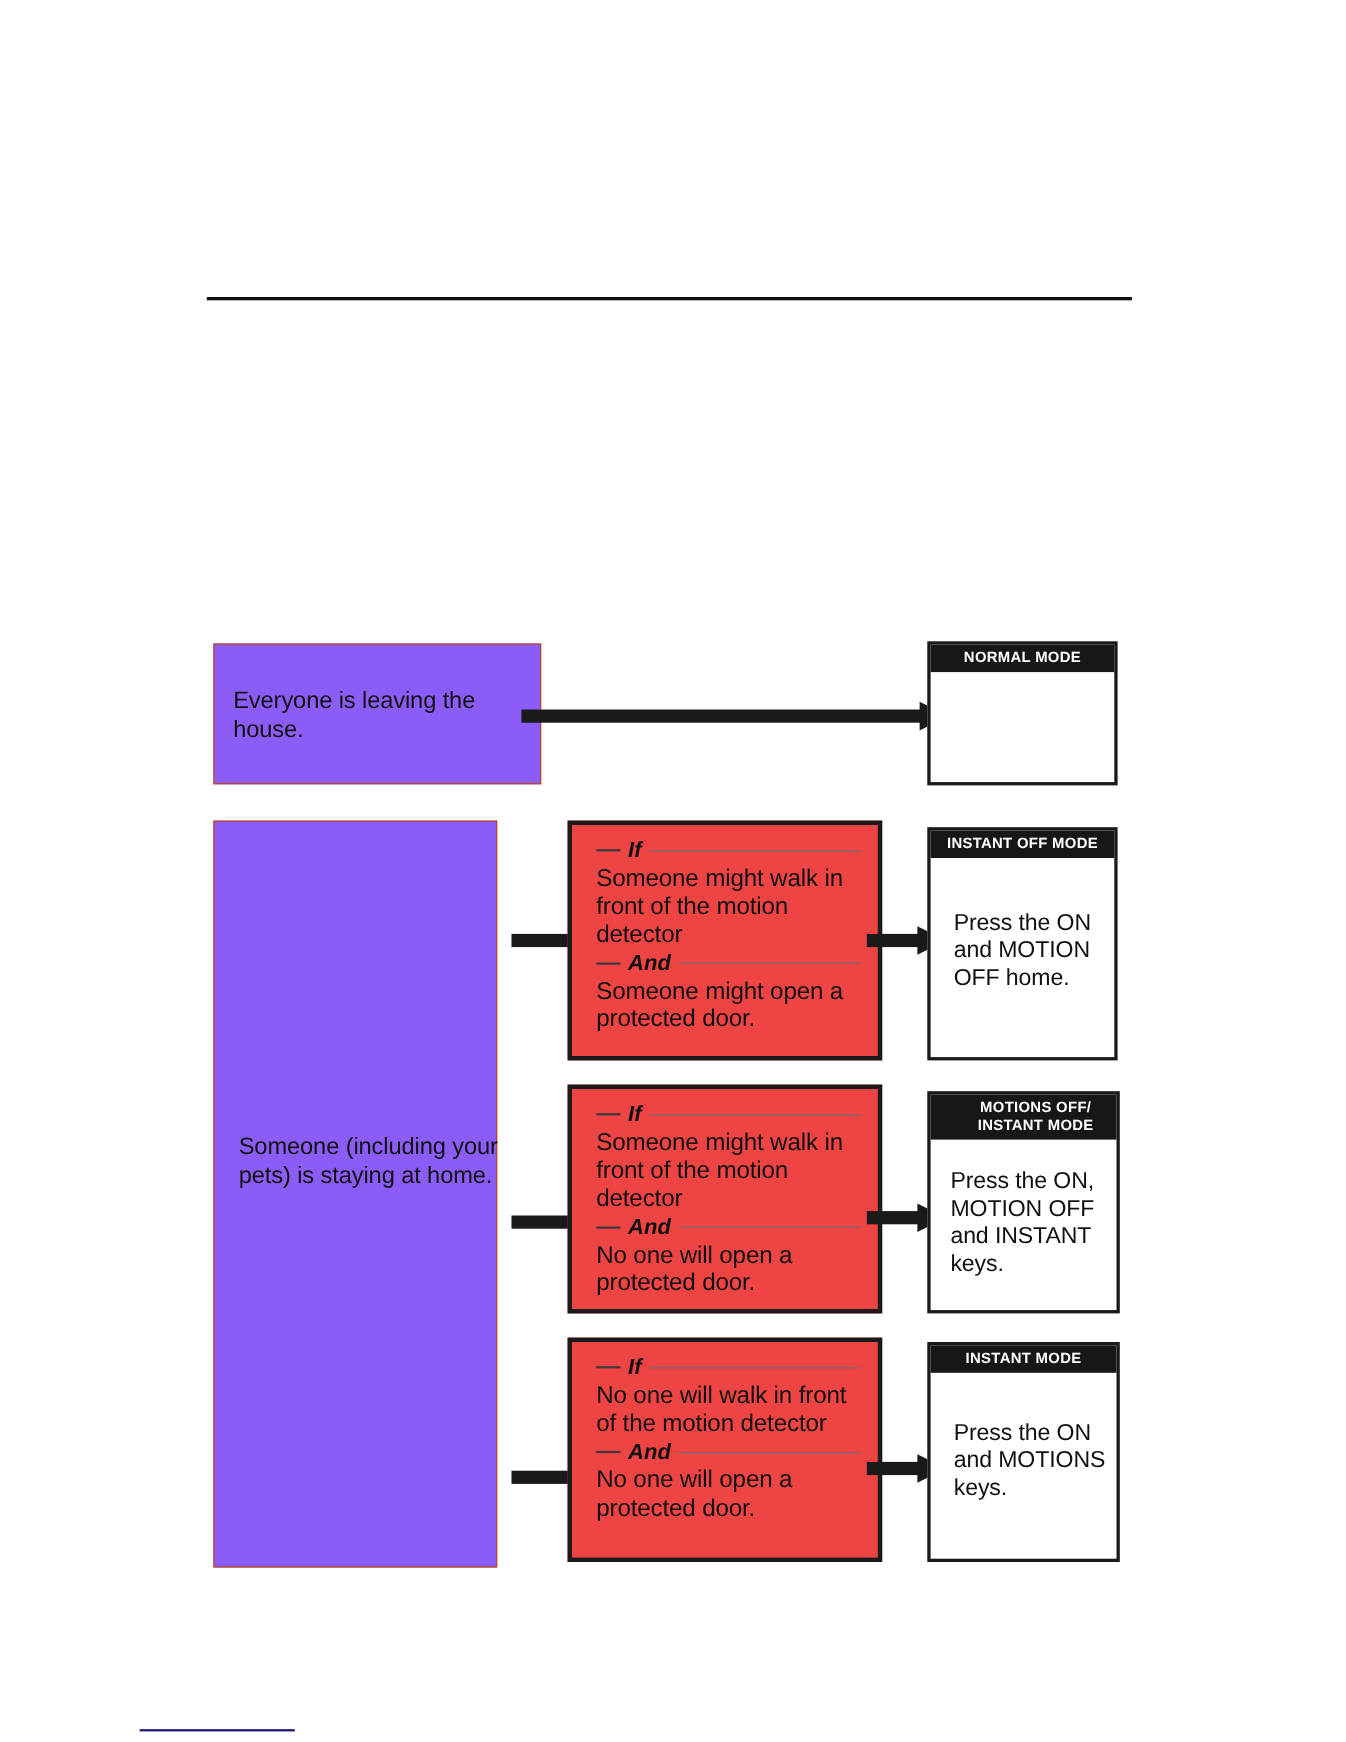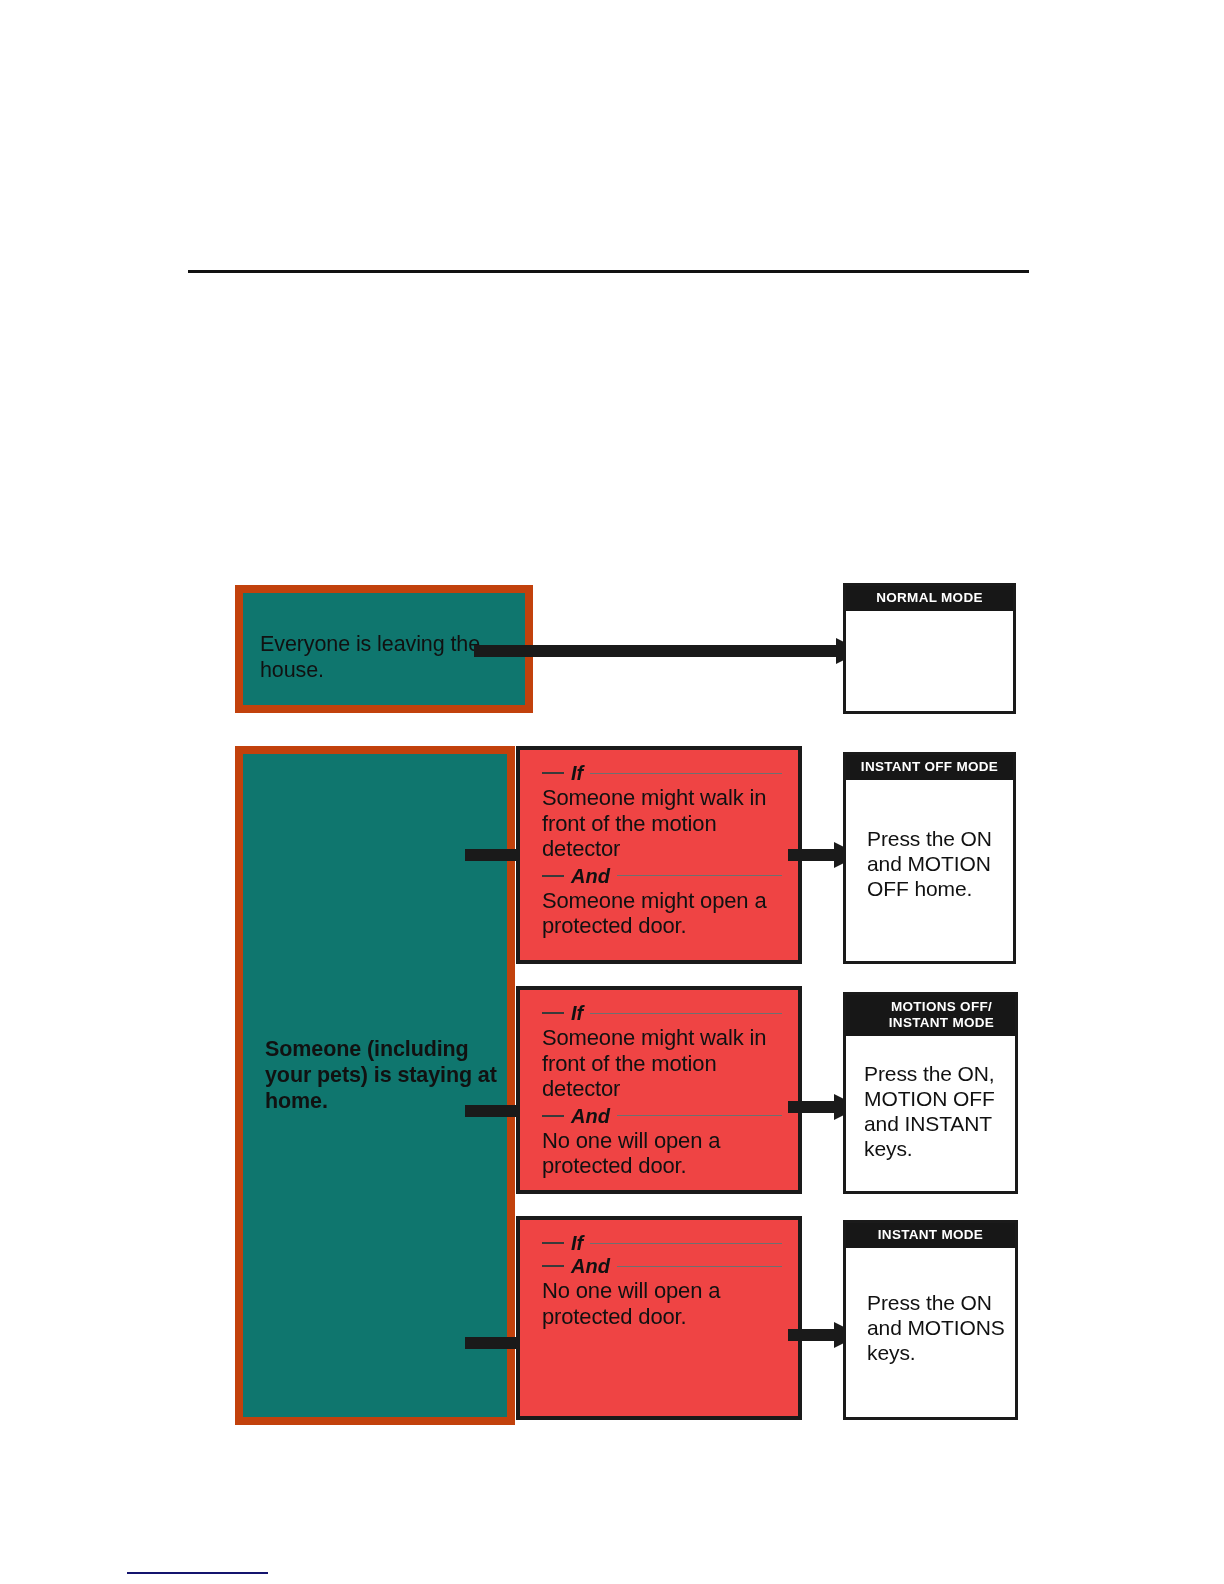--- a/index.html
+++ b/index.html
@@ -36,23 +36,22 @@
     top: 1572px;
     width: 141px;
     height: 2px;
     background: #14146e;
   }
 
   
   .plain-box {
     position: absolute;
     box-sizing: border-box;
-    border: 8px solid #c2410c;
-    background: #0f766e;
-    margin-left: 41px;
+    border: 1px solid #c2410c;
+    background: #8b5cf6;
   }
   .plain-box .box-text {
     position: absolute;
     font-size: 21.5px;
     line-height: 26px;
     color: #111111;
     letter-spacing: -0.1px;
   }
 
   
@@ -65,23 +64,22 @@
   #box-everyone .box-text {
     left: 17px;
     top: 38px;
     width: 260px;
   }
 
   
   #box-staying {
     left: 194px;
     top: 746px;
-    width: 280px;
+    width: 258px;
     height: 679px;
-    font-weight: bold;
   }
   #box-staying .box-text {
     left: 22px;
     top: 282px;
     width: 250px;
   }
 
   
   .cond-box {
     position: absolute;
@@ -299,20 +297,21 @@
     <div class="mode-body">Press the ON, MOTION OFF and INSTANT keys.</div>
   </div>
 
   <div class="stub" id="stub-3"></div>
   <div class="cond-box" id="cond-3">
     <div class="cond-kw-row">
       <span class="rule-left"></span>
       <span class="kw">If</span>
       <span class="rule-right"></span>
     </div>
+    <p class="cond-text">No one will walk in front of the motion detector</p>
     <div class="cond-kw-row">
       <span class="rule-left"></span>
       <span class="kw">And</span>
       <span class="rule-right"></span>
     </div>
     <p class="cond-text">No one will open a protected door.</p>
   </div>
 
   <div class="arrow" id="arrow-3">
     <div class="shaft"></div>

